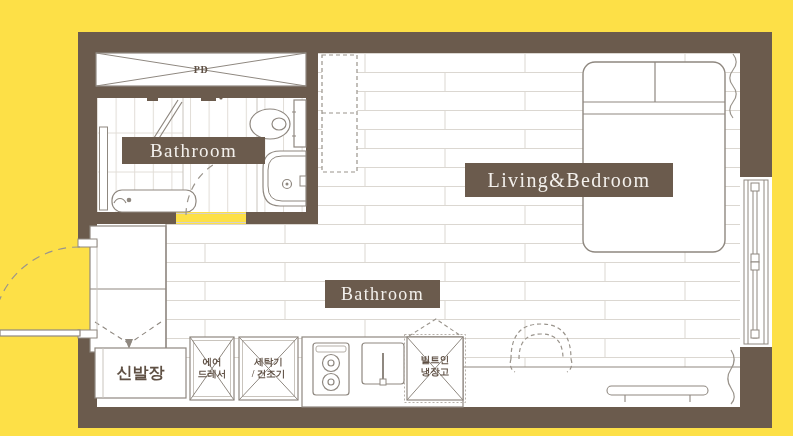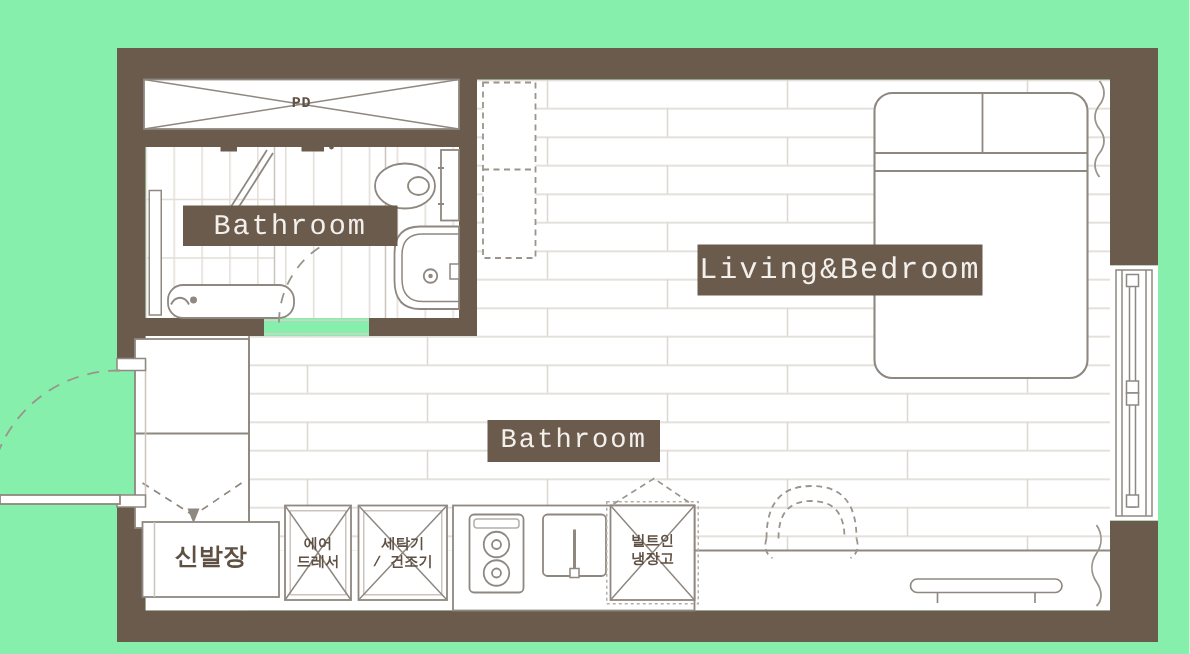--- a/index.html
+++ b/index.html
@@ -1,17 +1,17 @@
 <!DOCTYPE html>
 <html><head>
 <meta charset="utf-8">
 <style>
   html,body{margin:0;padding:0;background:#ffffff}
-  .plan{position:relative;width:793px;height:436px;background:#86efac;
-        font-family:Liberation Mono, monospace;overflow:hidden}
+  .plan{position:relative;width:793px;height:436px;background:#fde047;
+        font-family:Liberation Serif, serif;overflow:hidden}
   .plan svg{position:absolute;left:0;top:0}
   .badge{position:absolute;background:#6B5B4D;color:#F3F0EC;
          display:flex;align-items:center;justify-content:center;
          letter-spacing:1.4px;font-weight:400}
   .klabel{position:absolute;color:#5F5044;font-weight:700;
           display:flex;flex-direction:column;align-items:center;justify-content:center;
           text-align:center;line-height:1.2}
   .pd{position:absolute;color:#5F5044;font-weight:700;
       display:flex;align-items:center;justify-content:center;letter-spacing:.5px}
 </style>
@@ -177,21 +177,21 @@
   <g stroke="#9A948C" stroke-width="1.2" fill="none">
     <path d="M733,54 C737,59 737,65 733,70 C729,75 729,81 733,86 C737,91 737,97 733,102 C729,107 729,113 733,118"></path>
     <path d="M731,350 C735,356 735,363 731,369 C727,375 727,382 731,388 C735,394 735,400 731,404"></path>
   </g>
 </svg>
 
   <div class="pd" style="left:96px;top:53px;width:210px;height:33px;font-size:10px">PD</div>
 
   <div class="badge" style="left:122px;top:137px;width:143px;height:27px;font-size:19px">Bathroom</div>
 
-  <div class="badge" style="left:465px;top:163px;width:190px;height:34px;font-size:20px">Living&amp;Bedroom</div>
+  <div class="badge" style="left:465px;top:163px;width:208px;height:34px;font-size:20px">Living&amp;Bedroom</div>
 
   <div class="badge" style="left:325px;top:280px;width:115px;height:28px;font-size:18px">Bathroom</div>
 
   <div class="klabel" style="left:95px;top:348px;width:91px;height:50px;font-size:16px">신발장</div>
 
   <div class="klabel" style="left:190px;top:337px;width:44px;height:63px;font-size:9.5px">
     <span>에어</span>
     <span>드레서</span>
   </div>
 

